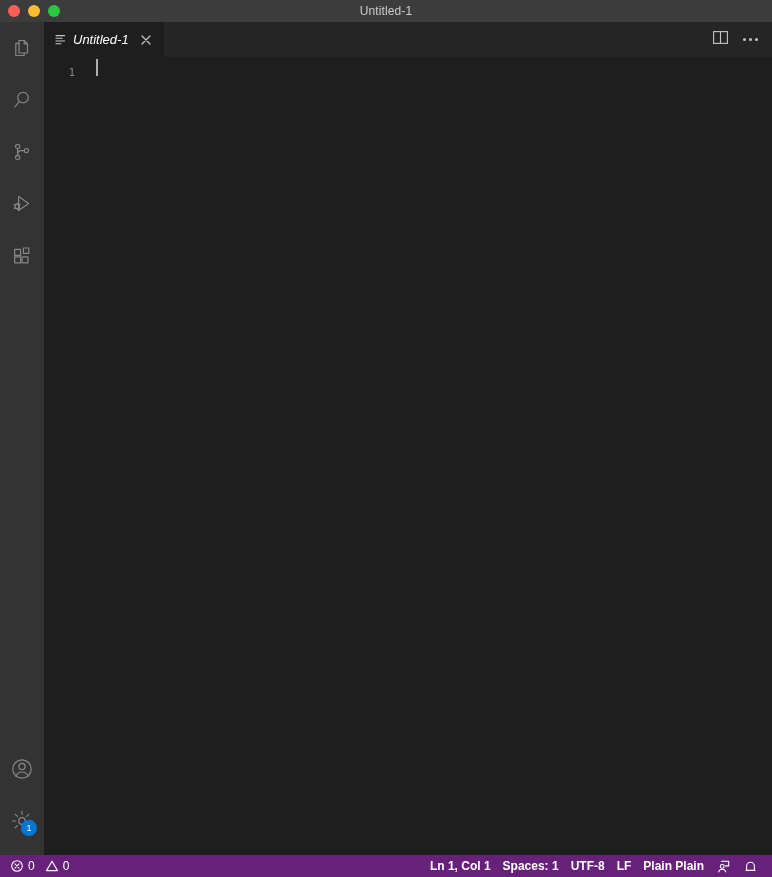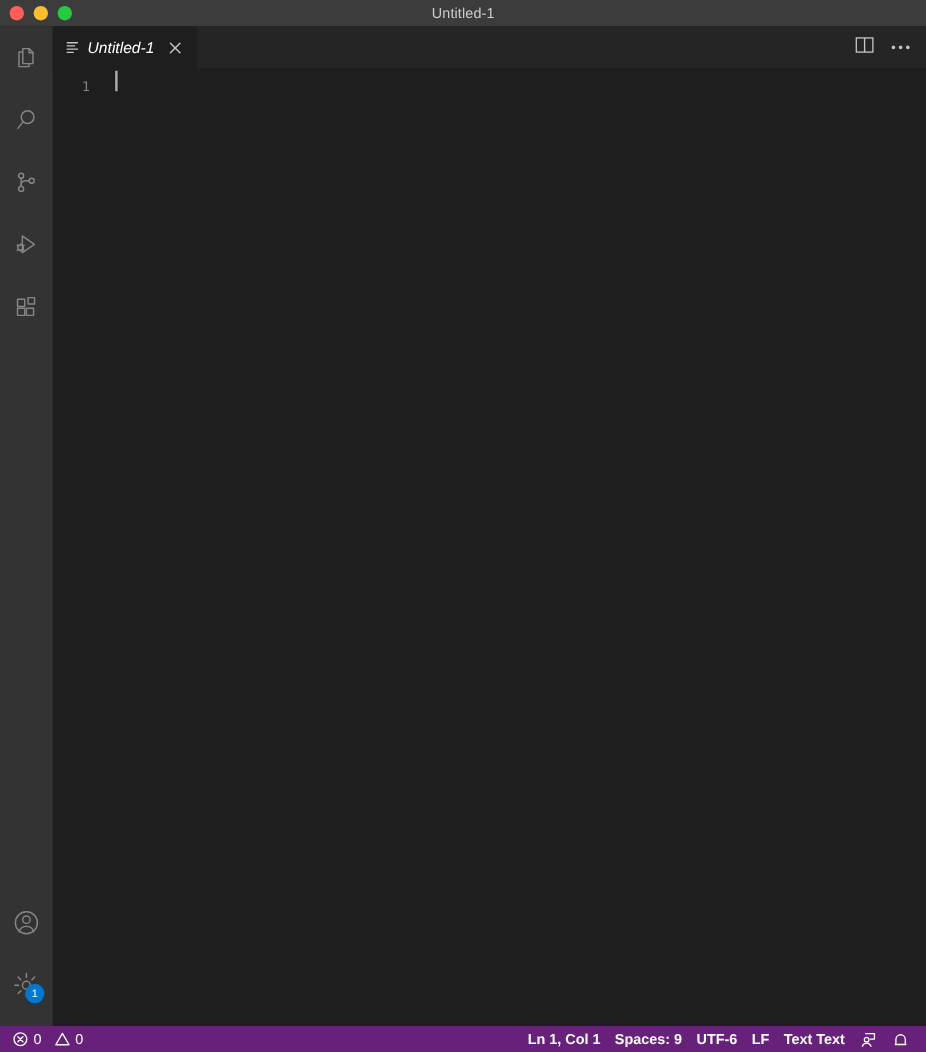--- a/index.html
+++ b/index.html
@@ -444,30 +444,30 @@
         </span>
         <span class="sb-text">0</span>
       </div>
     </div>
 
     <div class="sb-right">
       <div class="sb-item">
         <span class="sb-text">Ln 1, Col 1</span>
       </div>
       <div class="sb-item">
-        <span class="sb-text">Spaces: 9</span>
-      </div>
-      <div class="sb-item">
-        <span class="sb-text">UTF-6</span>
+        <span class="sb-text">Spaces: 1</span>
+      </div>
+      <div class="sb-item">
+        <span class="sb-text">UTF-8</span>
       </div>
       <div class="sb-item">
         <span class="sb-text">LF</span>
       </div>
       <div class="sb-item">
-        <span class="sb-text">Text Text</span>
+        <span class="sb-text">Plain Plain</span>
       </div>
       <div class="sb-item">
         <span class="sb-icon">
           <svg width="15" height="15" viewBox="0 0 15 15">
             <path class="sb-icon-stroke" d="M5.4 2.3h7.3v4.6H9.3"></path>
             <circle class="sb-icon-stroke" cx="6.2" cy="7.4" r="1.9"></circle>
             <path class="sb-icon-stroke" d="M2.6 12.9c.6-1.8 1.9-2.7 3.6-2.7 1.7 0 3 .9 3.6 2.7"></path>
           </svg>
         </span>
       </div>

